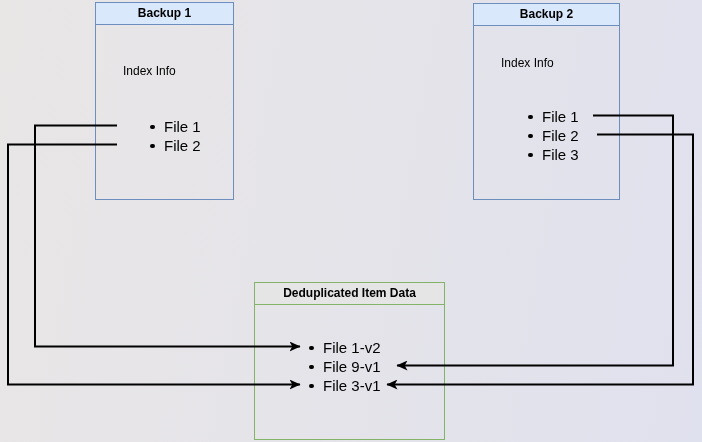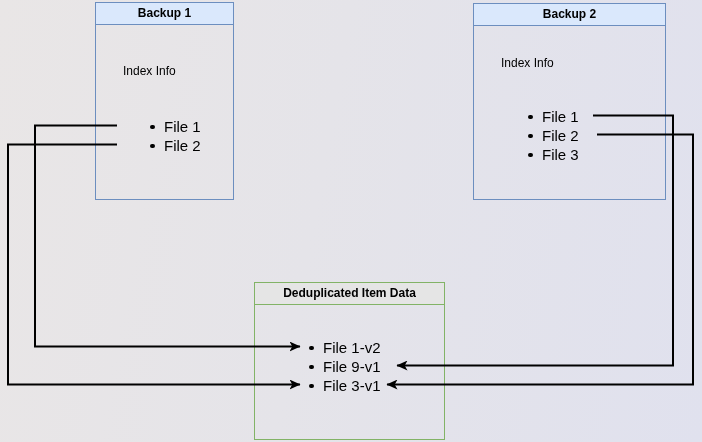--- a/index.html
+++ b/index.html
@@ -88,21 +88,21 @@
     <div class="box-header">
       <span>Backup 1</span>
     </div>
     <div class="index-label" style="left:27px; top:59px;">Index Info</div>
     <ul class="file-list" style="left:54px; top:114px;">
       <li>File 1</li>
       <li>File 2</li>
     </ul>
   </div>
 
-  <div class="box blue" style="left:473px; top:3px; width:193px; height:197px;">
+  <div class="box blue" style="left:473px; top:3px; width:147px; height:197px;">
     <div class="box-header">
       <span>Backup 2</span>
     </div>
     <div class="index-label" style="left:27px; top:50px;">Index Info</div>
     <ul class="file-list" style="left:54px; top:103px;">
       <li>File 1</li>
       <li>File 2</li>
       <li>File 3</li>
     </ul>
   </div>

